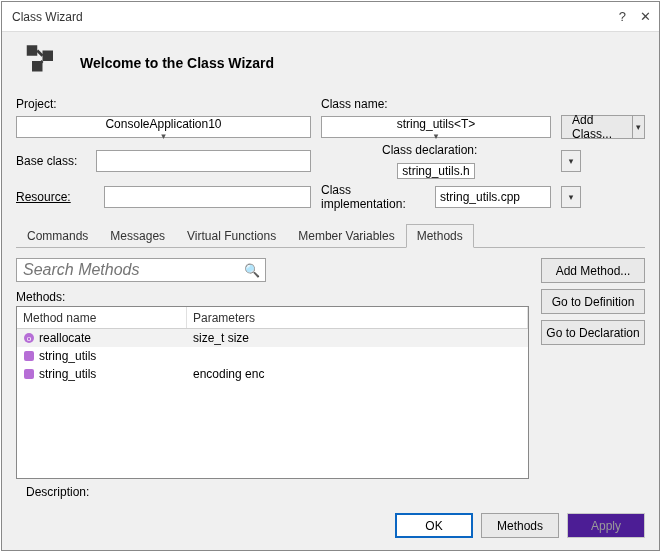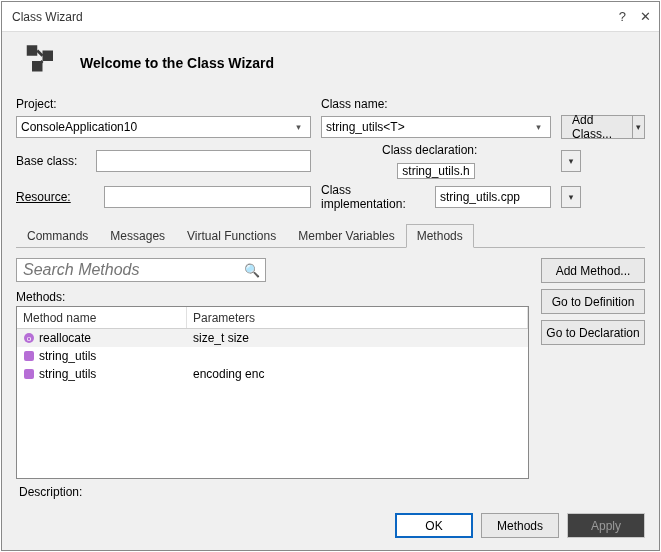--- a/index.html
+++ b/index.html
@@ -46,21 +46,21 @@
   }
   .row { display:flex; align-items:center; margin-bottom:4px; gap:10px; }
   .col-left { width: 295px; display:flex; align-items:center; }
   .col-mid  { width: 230px; display:flex; align-items:center; }
   .col-right { flex:1; display:flex; align-items:center; gap:4px; }
   .lbl { color:#000; }
   .combo, .textfield, .dropdown {
     height:22px; border:1px solid #a0a0a0; background:#fff; font-size:12px;
   }
   .combo {
-    width:100%; display:flex; align-items:center; padding:0 4px; justify-content:space-between;
+    width:100%; display:flex; align-items:center; padding:0 4px; justify-content:space-between;flex-direction:column;
   }
   .combo .arrow, .dropdown .arrow {
     width:15px; text-align:center; color:#555; font-size:9px;
   }
   .textfield { width:100%; padding:0 4px; display:flex; align-items:center; }
   .dropdown {
     display:flex; align-items:center; padding:0 4px; justify-content:space-between;
   }
   .dd-arrow-btn {
     width:20px; height:22px; border:1px solid #a0a0a0; background:#efefef;
@@ -140,27 +140,27 @@
   .gc.name { width:170px; }
   .gc.params { flex:1; }
   .method-icon { width:12px; height:12px; display:inline-flex; align-items:center; justify-content:center; }
   .method-icon svg { width:12px; height:12px; }
   .side-btns { width:104px; display:flex; flex-direction:column; gap:6px; }
   .btn {
     height:25px; border:1px solid #a0a0a0; background:#e9e9e9;
     display:flex; align-items:center; justify-content:center; font-size:12px;
     padding:0 4px; cursor:default;
   }
-  .desc-lbl { padding:0 14px 6px 17px; }
+  .desc-lbl { padding:0 14px 6px 24px; }
   .footer {
     display:flex; justify-content:flex-end; gap:8px; padding:8px 14px 12px 14px;
   }
   .footer .btn { width:78px; }
   .footer .btn.primary { border:2px solid #0a66c2; background:#fff; }
-  .footer .btn.disabled { color:#9a9a9a; border-color:#c8c8c8; background:#404040; }
+  .footer .btn.disabled { color:#9a9a9a; border-color:#c8c8c8; background:#4c1d95; }
 </style>
 </head>
 <body>
 
 <div class="window">
 
   <div class="titlebar">
     <span class="title">Class Wizard</span>
     <div class="controls">
       <span>?</span>

